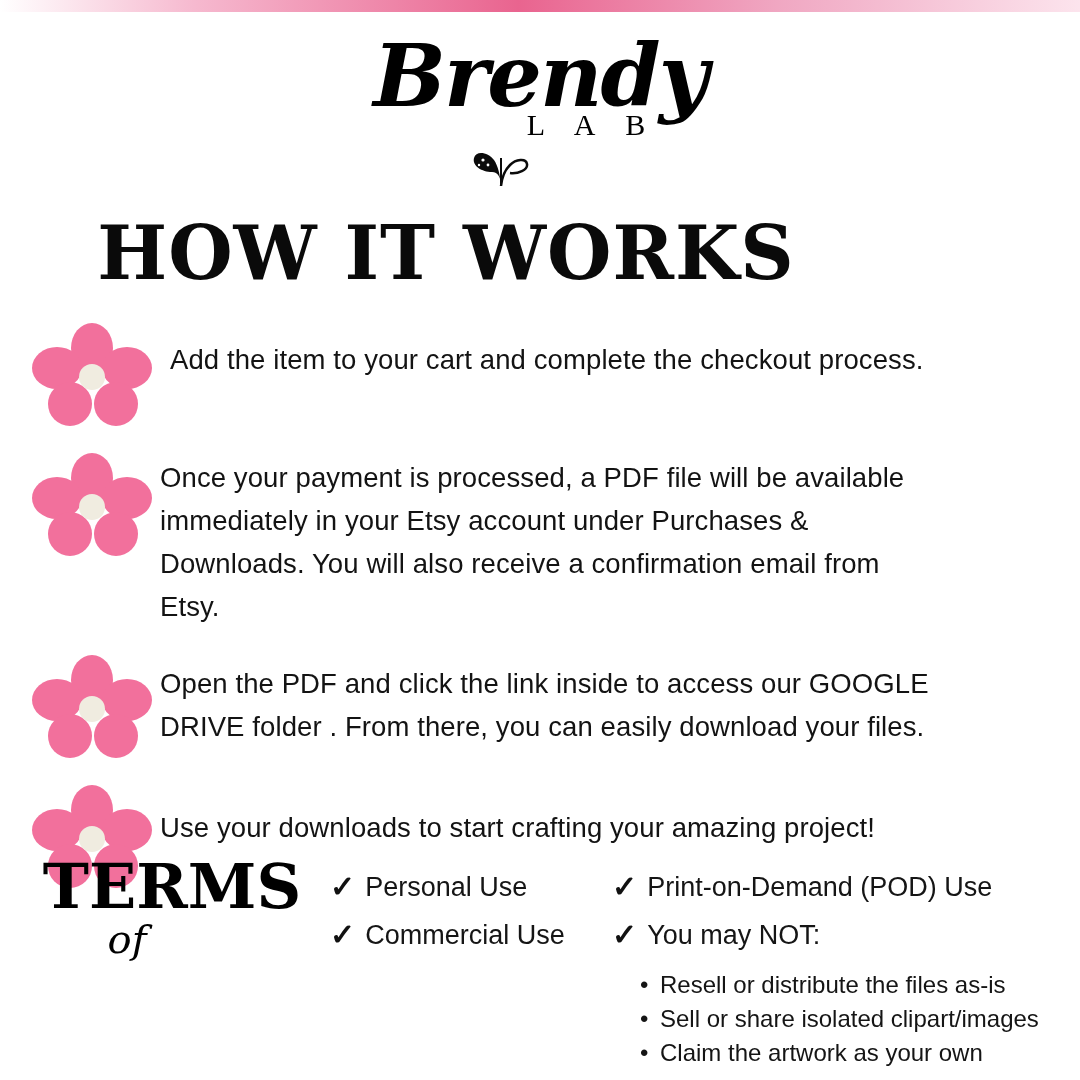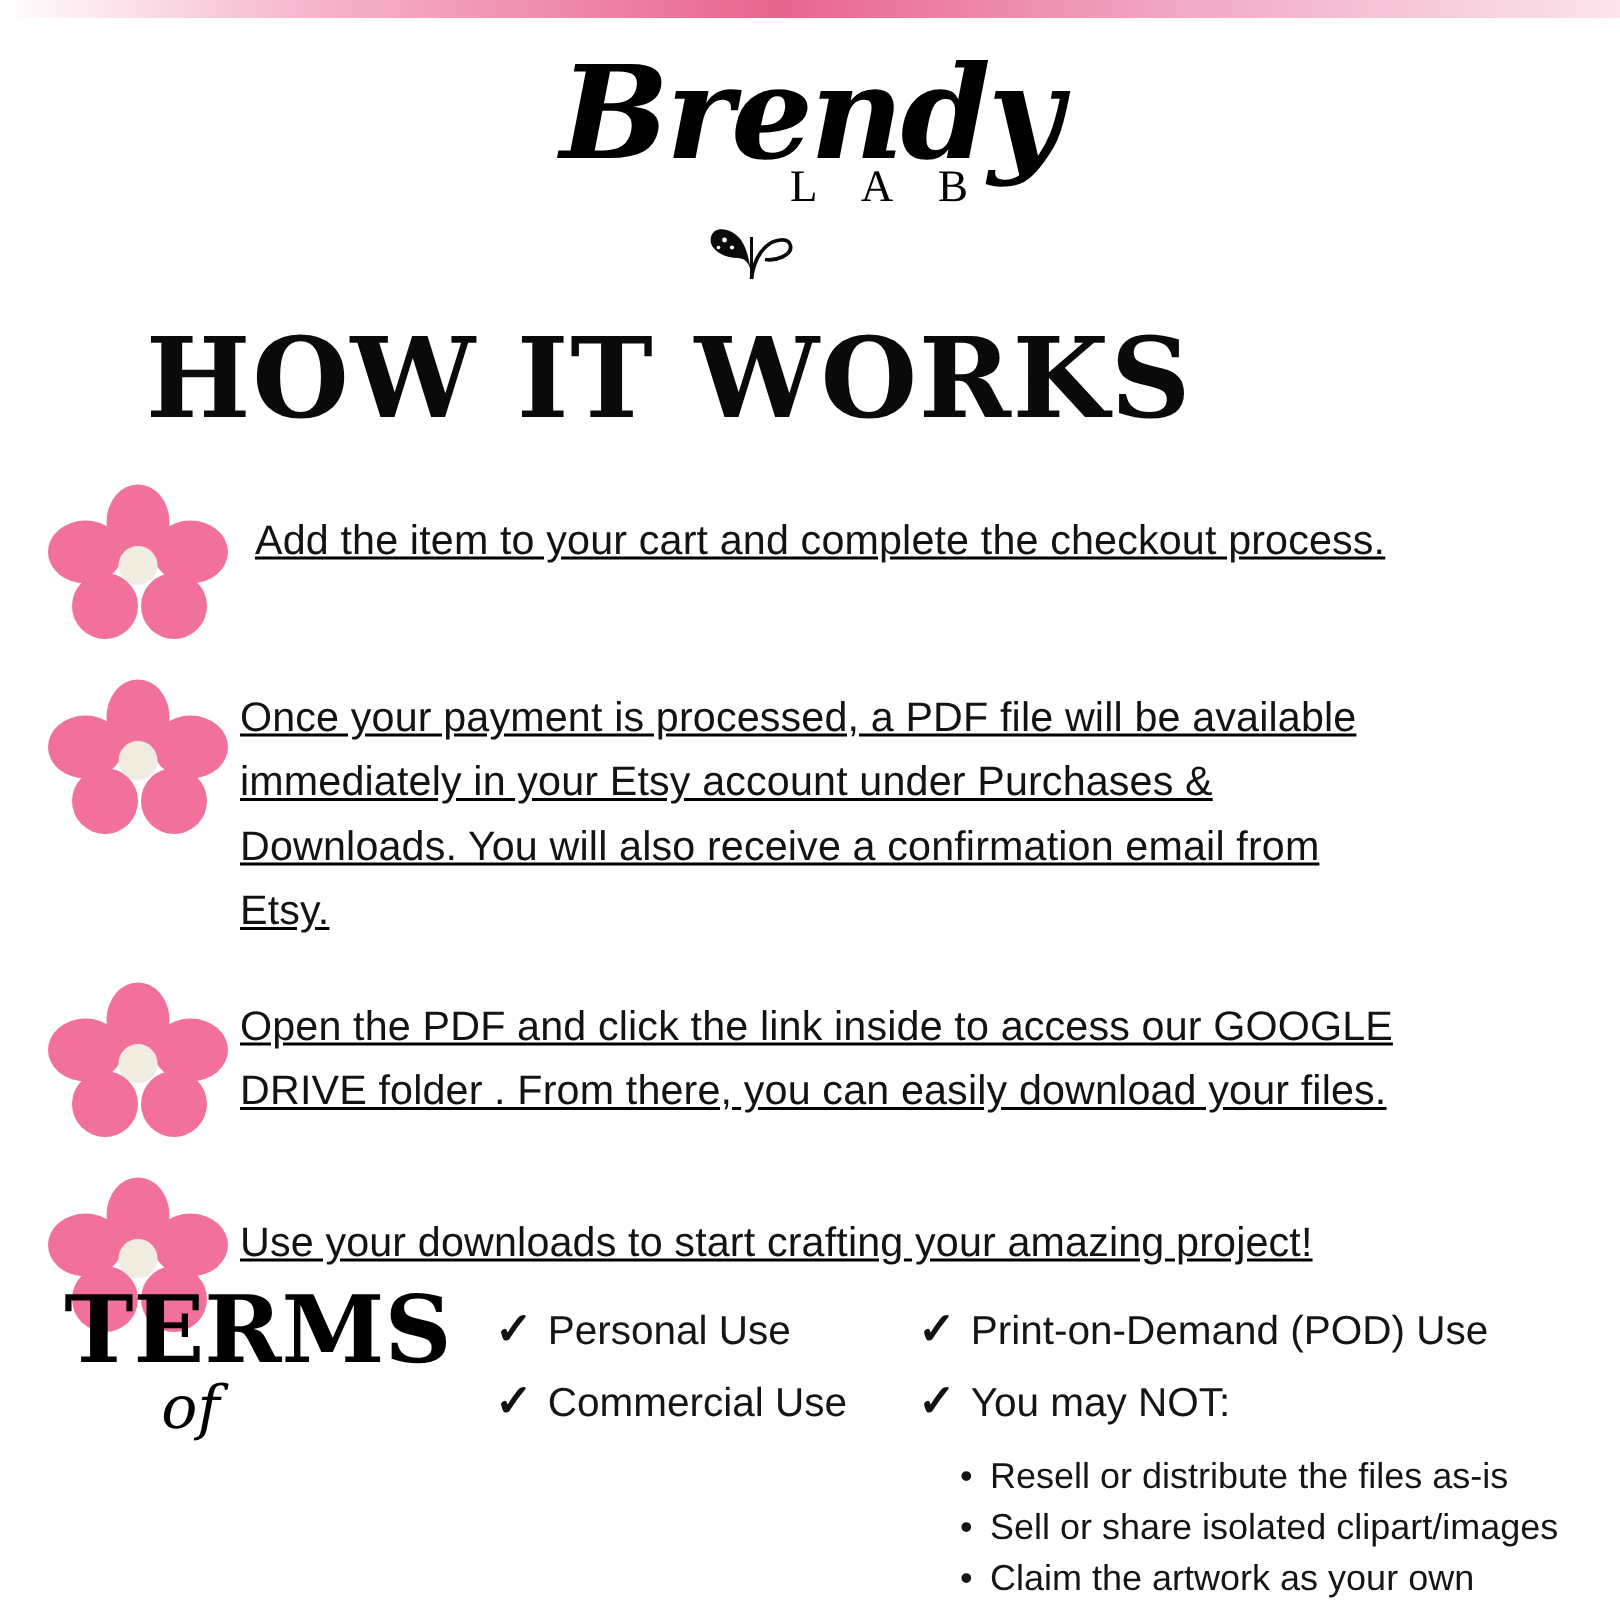--- a/index.html
+++ b/index.html
@@ -77,21 +77,20 @@
     letter-spacing: 1px;
     color: #0a0a0a;
   }
 
   
   .steps {
     position: absolute;
     top: 312px;
     left: 0;
     width: 945px;
-    text-decoration: underline;
   }
   .step {
     position: relative;
     display: flex;
     align-items: flex-start;
     margin-bottom: 26px;
   }
   .flower {
     position: relative;
     width: 120px;

